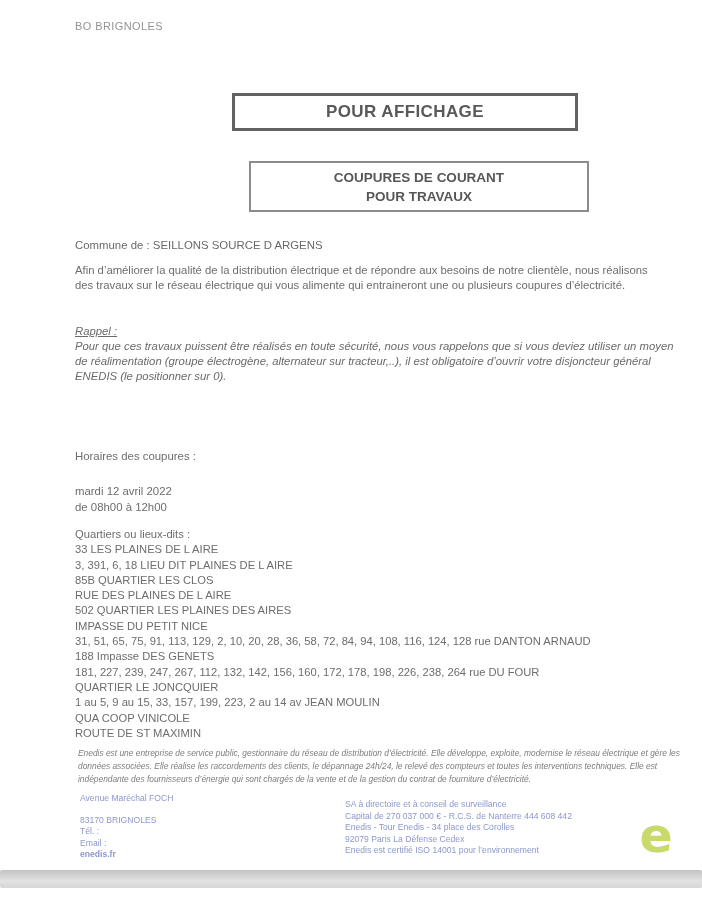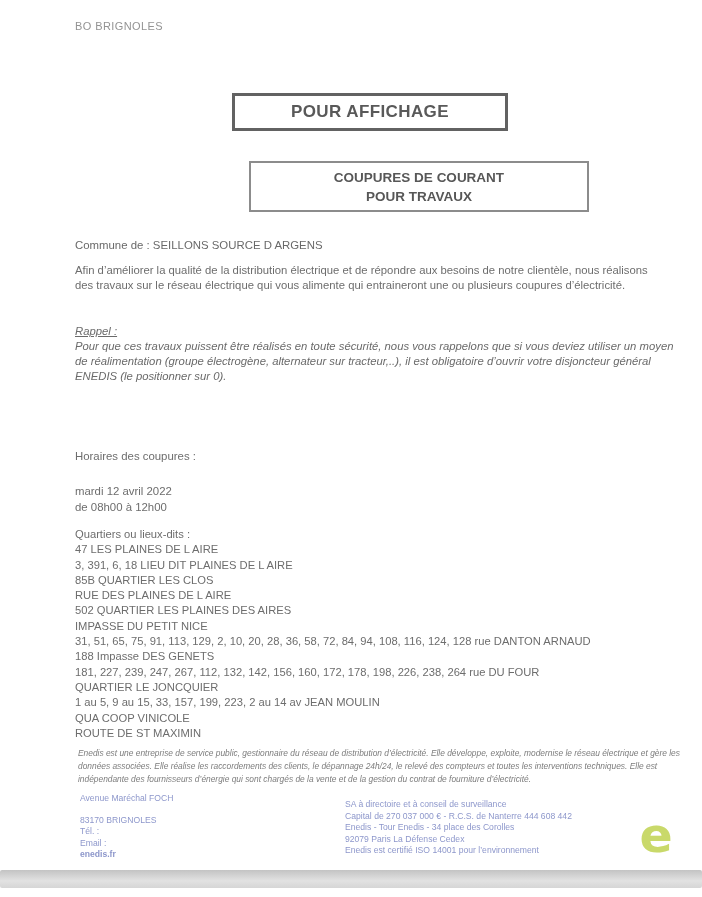--- a/index.html
+++ b/index.html
@@ -5,21 +5,21 @@
   * { margin:0; padding:0; box-sizing:border-box; }
   html,body { background:#ffffff; }
   .page {
     position:relative; width:702px; height:897px; margin:0 auto;
     background:#ffffff; overflow:hidden;
     font-family:"Liberation Sans", sans-serif; color:#6b6b6b;
   }
   .docref { position:absolute; left:75px; top:20px; font-size:11px; color:#939393; letter-spacing:.4px; }
 
   .banner1 {
-    position:absolute; left:232px; top:93px; width:276px; height:38px;
+    position:absolute; left:232px; top:93px; width:346px; height:38px;
     border:3px solid #626262; background:#fff;
     display:flex; align-items:center; justify-content:center;
     font-weight:bold; font-size:17px; color:#595959; letter-spacing:.4px;
   }
   .banner2 {
     position:absolute; left:212px; top:161px; width:340px; height:51px;
     border:2px solid #8c8c8c; background:#fff;
     display:flex; flex-direction:column; align-items:center; justify-content:center;
     font-weight:bold; font-size:13.5px; color:#575757; line-height:19px;margin-left:37px;
   }
@@ -87,21 +87,21 @@
 
   <div class="horaires">Horaires des coupures :</div>
 
   <div class="datetime">
     <div>mardi 12 avril 2022</div>
     <div>de 08h00 à 12h00</div>
   </div>
 
   <div class="quartiers">
     <div>Quartiers ou lieux-dits :</div>
-    <div>47 LES PLAINES DE L AIRE</div>
+    <div>33 LES PLAINES DE L AIRE</div>
     <div>3, 391, 6, 18 LIEU DIT PLAINES DE L AIRE</div>
     <div>85B QUARTIER LES CLOS</div>
     <div>RUE DES PLAINES DE L AIRE</div>
     <div>502 QUARTIER LES PLAINES DES AIRES</div>
     <div>IMPASSE DU PETIT NICE</div>
     <div>31, 51, 65, 75, 91, 113, 129, 2, 10, 20, 28, 36, 58, 72, 84, 94, 108, 116, 124, 128 rue DANTON ARNAUD</div>
     <div>188 Impasse DES GENETS</div>
     <div>181, 227, 239, 247, 267, 112, 132, 142, 156, 160, 172, 178, 198, 226, 238, 264 rue DU FOUR</div>
     <div>QUARTIER LE JONCQUIER</div>
     <div>1 au 5, 9 au 15, 33, 157, 199, 223, 2 au 14 av JEAN MOULIN</div>

